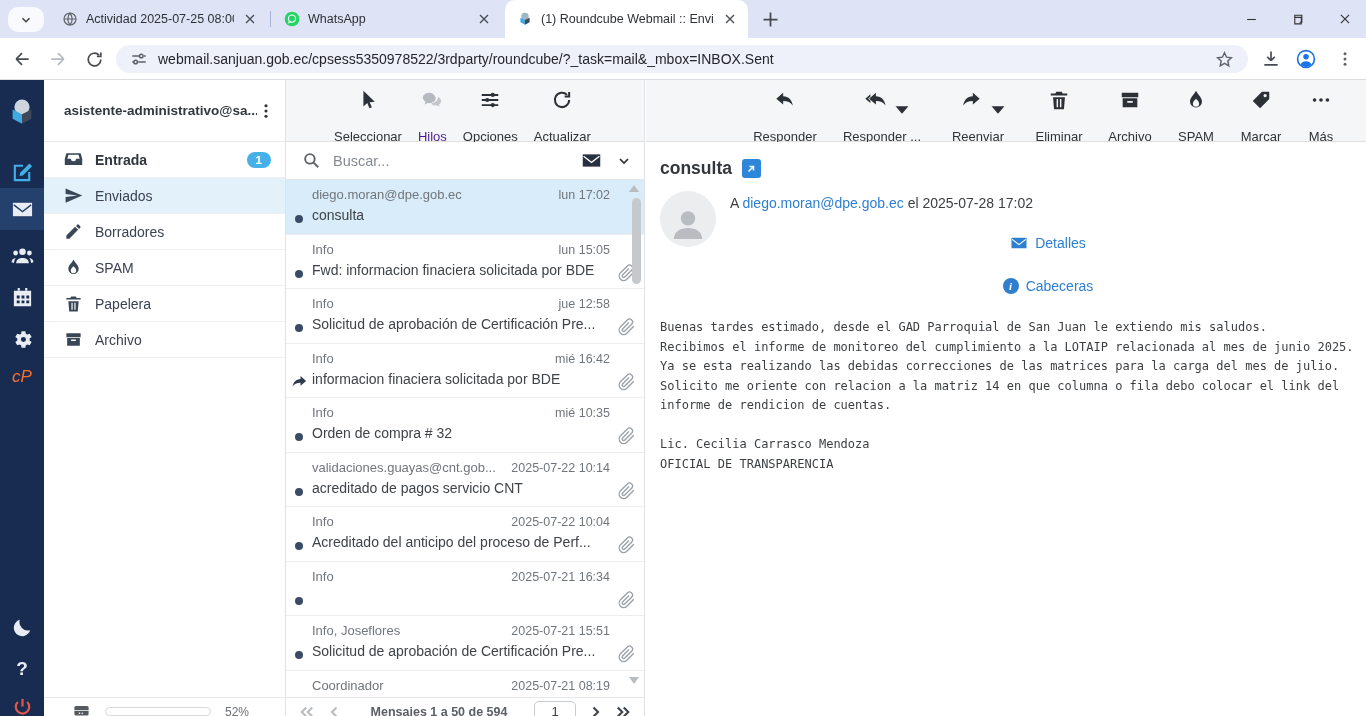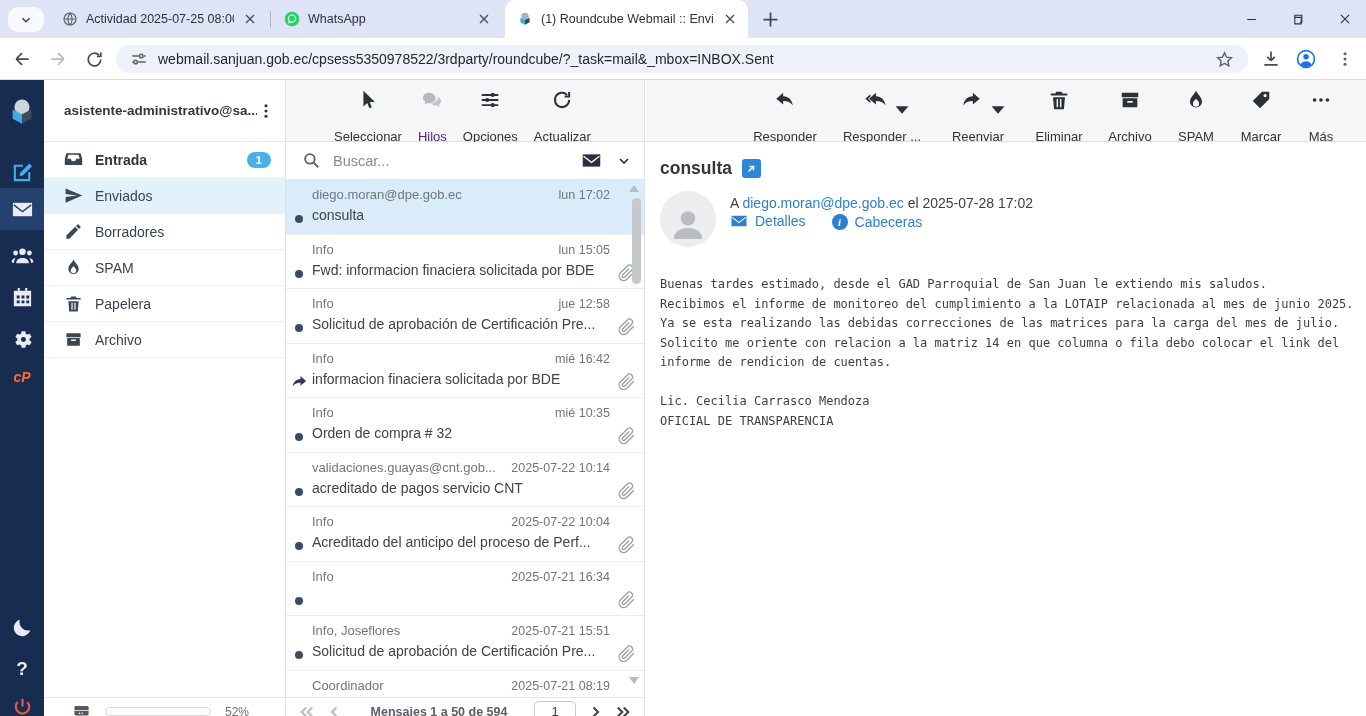--- a/index.html
+++ b/index.html
@@ -34,21 +34,21 @@
 
   
   .app{position:absolute;left:0;top:80px;width:1366px;height:636px;background:#fff;}
 
   
   .rail{position:absolute;left:0;top:0;width:44px;height:100%;background:#172c50;}
   .rail-item{position:absolute;left:0;width:44px;height:38px;display:flex;align-items:center;justify-content:center;color:#e9edf3;}
   .rail-item svg{width:23px;height:23px;}
   .rail-item.sel{background:#24406d;height:42px;}
   .rail-logo{position:absolute;left:6px;top:16px;width:32px;height:32px;}
-  .cp-logo{font-size:14px;font-weight:bold;font-style:italic;color:#ff6c2c;font-family:"Liberation Sans",sans-serif;}
+  .cp-logo{font-size:17px;font-weight:normal;font-style:italic;color:#ff6c2c;font-family:"Liberation Sans",sans-serif;}
 
   
   .folders{position:absolute;left:44px;top:0;width:242px;height:100%;background:#fff;border-right:1px solid #dfe2e6;}
   .acct-header{position:absolute;left:0;top:0;width:100%;height:62px;border-bottom:1px solid #e8eaed;
     display:flex;align-items:center;padding:0 10px 0 20px;}
   .acct-email{font-size:13.5px;font-weight:bold;color:#33383d;white-space:nowrap;overflow:hidden;flex:1;}
   .kebab{width:18px;height:18px;color:#2e3338;flex:0 0 auto;}
   .folder-list{position:absolute;left:0;top:62px;width:100%;}
   .folder-row{height:36px;display:flex;align-items:center;padding:0 14px 0 20px;border-bottom:1px solid #eef0f2;
     font-size:14px;color:#3b4252;}
@@ -116,21 +116,21 @@
   .subject{font-size:17.5px;font-weight:bold;color:#33373b;}
   .extlink{width:19px;height:19px;border-radius:3px;background:#2e86d8;display:flex;align-items:center;justify-content:center;}
   .extlink svg{width:12px;height:12px;}
   .msg-header{position:relative;margin-top:12px;min-height:60px;}
   .avatar{position:absolute;left:0;top:0;width:56px;height:56px;border-radius:50%;background:#ebedef;overflow:hidden;
     display:flex;align-items:center;justify-content:center;}
   .avatar svg{width:40px;height:40px;color:#b9bcc0;margin-top:10px;}
   .hdr-lines{margin-left:70px;padding-top:4px;}
   .to-line{font-size:14px;color:#3c4043;}
   .to-line .lnk{color:#2e7fd0;}
-  .hdr-actions{margin-top:1px;display:flex;align-items:flex-end;gap:26px;}
+  .hdr-actions{margin-top:23px;display:flex;align-items:center;gap:26px;flex-direction:column;}
   .hact{display:flex;align-items:center;gap:7px;font-size:14px;color:#2e7fd0;}
   .hact .env{width:18px;height:18px;color:#2e7fd0;}
   .info-ic{width:16px;height:16px;border-radius:50%;background:#2e7fd0;color:#fff;display:flex;align-items:center;justify-content:center;
     font-size:11px;font-weight:bold;font-family:"Liberation Serif",serif;font-style:italic;}
   .msg-body{margin:24px 0 0 0;font-family:"DejaVu Sans Mono","Liberation Mono",monospace;font-size:12px;line-height:19.5px;
     color:#3c3f42;white-space:pre;}
 </style>
 </head>
 <body>
 

